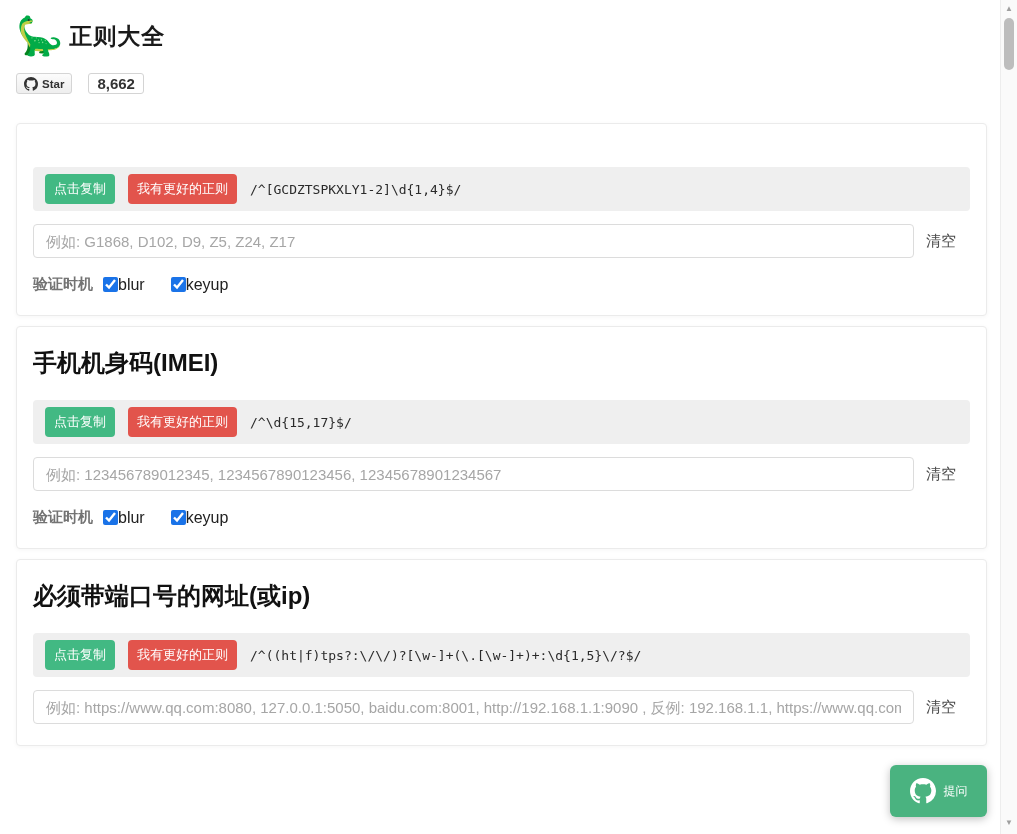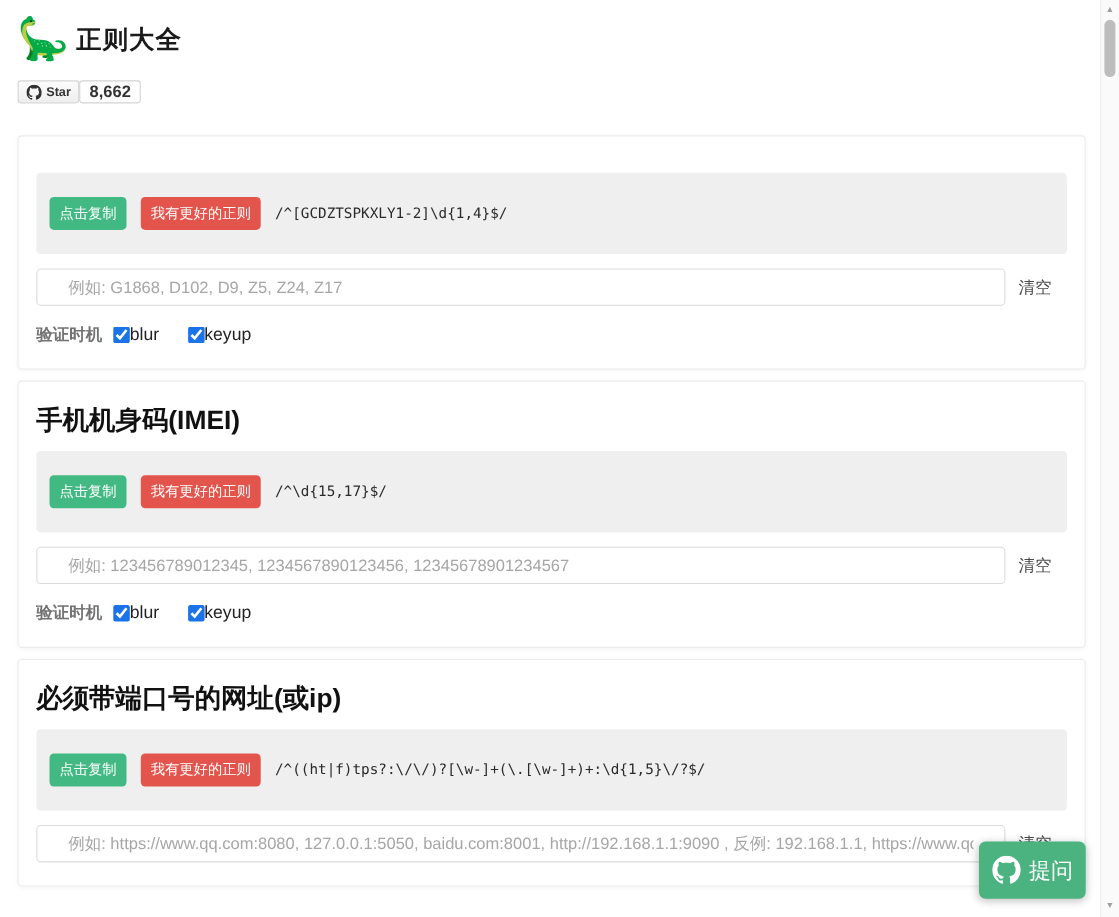--- a/index.html
+++ b/index.html
@@ -11,21 +11,21 @@
     color: #1a1a1a;
   }
   .page { position: relative; width: 971px; margin-left: 16px; }
 
   
   .app-header { margin-top: 14px; display: flex; align-items: center; }
   .logo-emoji { font-size: 38px; line-height: 44px; margin-right: 6px; }
   .app-title { font-size: 23px; font-weight: 700; letter-spacing: 1px; }
 
   
-  .star-row { margin-top: 15px; display: flex; align-items: center; }
+  .star-row { margin-top: 15px; display: flex; align-items: center; gap: 16px; }
   .gh-star-btn {
     display: inline-flex; align-items: center; gap: 4px;
     height: 21px; padding: 0 7px;
     background: linear-gradient(#fcfcfc, #eeeeee);
     border: 1px solid #d5d5d5; border-radius: 3px;
     font-size: 11.5px; font-weight: 700; color: #333;
     cursor: pointer; text-decoration: none;
   }
   .gh-star-count {
     display: inline-flex; align-items: center;
@@ -51,23 +51,23 @@
     margin-top: 29px;
     border: 1px solid #ebebeb; border-radius: 4px;
     background: #fff;
     box-shadow: 0 1px 4px rgba(0,0,0,0.04);
     padding: 21px 16px 21px;
   }
   .card + .card { margin-top: 10px; }
   .card-title { font-size: 24px; font-weight: 700; color: #111; line-height: 30px; }
 
   .regex-row {
-    margin-top: 12px;
+    margin-top: 22px;
     background: #efefef; border-radius: 4px;
-    padding: 22px 12px;
+    padding: 7px 12px;
     display: flex; align-items: center; gap: 13px;
     min-height: 42px;
   }
   .btn {
     border: none; border-radius: 4px;
     color: #fff; font-size: 13px;
     padding: 6px 9px; cursor: pointer;
     font-family: "Liberation Sans", sans-serif;
     white-space: nowrap;
   }
@@ -76,21 +76,21 @@
   .regex-text {
     font-family: "DejaVu Sans Mono", monospace;
     font-size: 13px; color: #2a2a2a;
     white-space: nowrap; overflow: hidden;
   }
 
   .input-row { margin-top: 13px; display: flex; align-items: center; }
   .test-input {
     flex: 1; height: 34px;
     border: 1px solid #dcdcdc; border-radius: 4px;
-    padding: 0 28px; font-size: 15px; color: #333;
+    padding: 0 12px; font-size: 15px; color: #333;
     outline: none; font-family: "Liberation Sans", sans-serif;
     min-width: 0;
   }
   .test-input::placeholder { color: #a6a6a6; }
   .clear-link {
     margin-left: 12px; width: 44px; flex: 0 0 auto;
     font-size: 15px; color: #4a4a4a; cursor: pointer;
     text-decoration: none;
   }
 
@@ -101,21 +101,21 @@
     width: 15px; height: 15px; accent-color: #1a73e8; cursor: pointer;
   }
 
   
   .ask-fab {
     position: fixed; right: 30px; bottom: 17px;
     width: 97px; height: 52px;
     background: #4ab380; border: none; border-radius: 6px;
     box-shadow: 0 2px 8px rgba(0,0,0,0.25);
     display: flex; align-items: center; justify-content: center; gap: 8px;
-    color: #fff; font-size: 20px; cursor: pointer;
+    color: #fff; font-size: 12px; cursor: pointer;
     font-family: "Liberation Sans", sans-serif;
   }
   .ask-fab .octo-big { width: 26px; height: 26px; }
 
   
   .scrollbar {
     position: fixed; top: 0; right: 0;
     width: 17px; height: 834px;
     background: #fafafa; border-left: 1px solid #ededed;
   }

